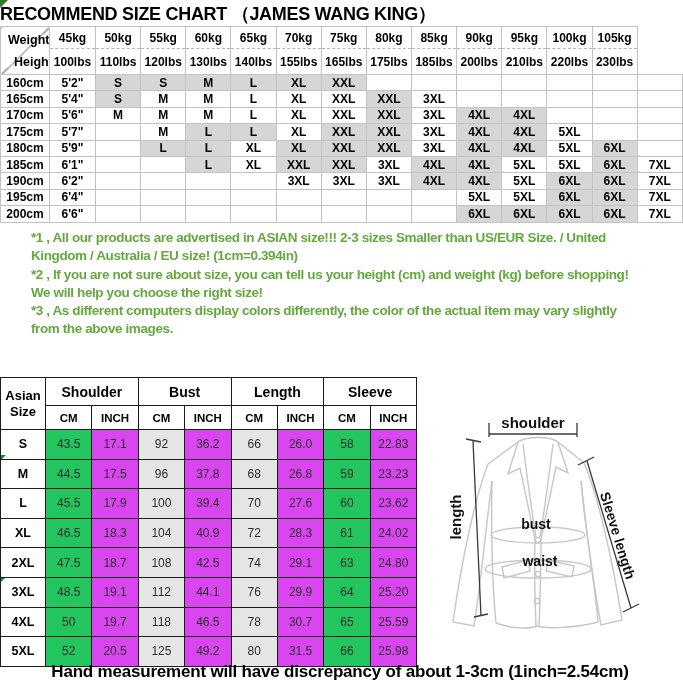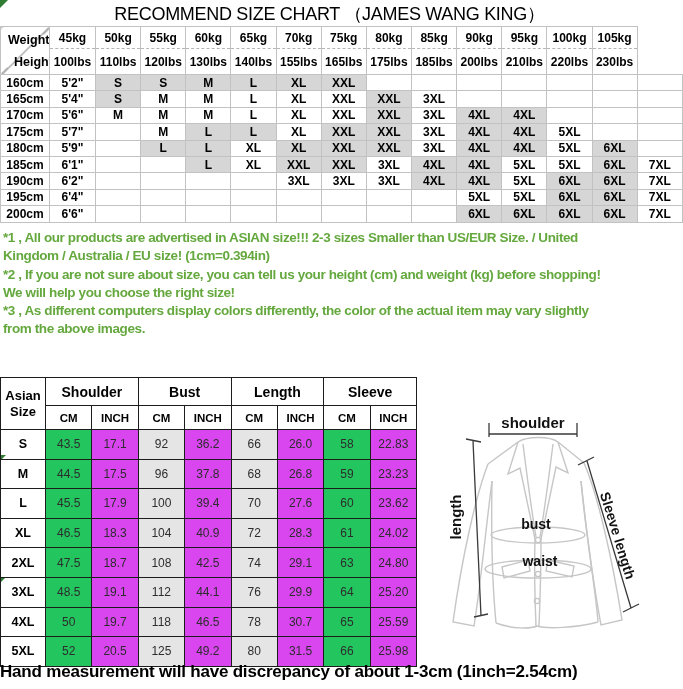--- a/index.html
+++ b/index.html
@@ -1,57 +1,57 @@
 <!DOCTYPE html>
 <html><head>
 <meta charset="utf-8">
 <style>
   html,body{margin:0;padding:0;}
   .page{position:relative;width:683px;height:689px;background:#ffffff;overflow:hidden;
         font-family:"Liberation Sans","DejaVu Sans",sans-serif;}
   
-  .title{position:absolute;top:2px;left:0;width:659px;text-align:center;
-         font-size:18px;font-weight:normal;color:#000;letter-spacing:-0.3px;}
+  .title{position:absolute;top:2px;left:0;width:659px;text-align:left;
+         font-size:18px;font-weight:bold;color:#000;letter-spacing:-0.3px;}
   
   .tri{position:absolute;width:0;height:0;border-right:8px solid transparent;border-top:8px solid #2e7d32;}
   .tri.small{border-right-width:6px;border-top-width:6px;}
   
   .matrix{position:absolute;top:26px;left:0;width:683px;border-collapse:collapse;table-layout:fixed;}
   .matrix th,.matrix td{border:1px solid #c2c2c2;padding:0;text-align:center;vertical-align:middle;
          font-weight:bold;font-size:12px;color:#000;overflow:hidden;white-space:nowrap;}
   .matrix thead th.kg{height:21px;border-bottom:1px dashed #b5b5b5;}
   .matrix thead th.lbs{height:25px;border-top:none;}
   .matrix tbody th,.matrix tbody td{height:15.4px;}
   .matrix td.g{background:#d6d6d6;}
   .matrix th.corner{position:relative;background:
       linear-gradient(to bottom right,transparent 48.8%,#aaaaaa 48.8%,#aaaaaa 51.2%,transparent 51.2%); padding-left: 24px;}
   .matrix th.corner .cw{position:absolute;left:7px;top:6px;font-size:12.5px;}
   .matrix th.corner .ch{position:absolute;left:13px;bottom:5px;font-size:12.5px;}
   .matrix tbody th.hcm{border-right:1px dashed #c9c9c9;}
   
   .notes{position:absolute;top:229px;left:3px;width:678px;color:#64a83e;
          font-size:13.5px;font-weight:bold;letter-spacing:-0.4px;line-height:18.3px;}
-  .notes .line{white-space:nowrap;}
+  .notes .line{white-space:nowrap;margin-left:28px;}
   
   .measure{position:absolute;top:377px;left:0;width:417px;border-collapse:collapse;table-layout:fixed;}
   .measure th,.measure td{border:1.5px solid #1c1c1c;padding:0;text-align:center;vertical-align:middle;
           overflow:hidden;white-space:nowrap;}
   .measure th{font-size:14px;font-weight:bold;color:#000;}
   .measure th.sub{font-size:11.5px;height:23px;}
   .measure th.grp{height:27px;}
   .measure th.asize{font-size:13px;line-height:16px;}
   .measure tbody th{font-size:12.5px;height:28.6px;}
   .measure td{font-size:12px;font-weight:normal;color:#2d2d2d;}
   .measure td.cma{background:#22c55e;}
   .measure td.cmb{background:#e5e5e5;}
   .measure td.in{background:#d946ef;}
   
   .diagram{position:absolute;left:424px;top:377px;width:259px;height:284px;}
   
-  .footer{position:absolute;top:662px;left:0;width:680px;
+  .footer{position:absolute;top:662px;left:0;width:680px;text-align:center;
           font-size:17px;font-weight:bold;color:#000;letter-spacing:-0.2px;}
 </style>
 </head>
 <body>
 
 <div class="page">
 
   <div class="tri" style="left:0;top:0;"></div>
   <div class="tri small" style="left:0;top:455px;"></div>
   <div class="tri small" style="left:0;top:577px;"></div>

